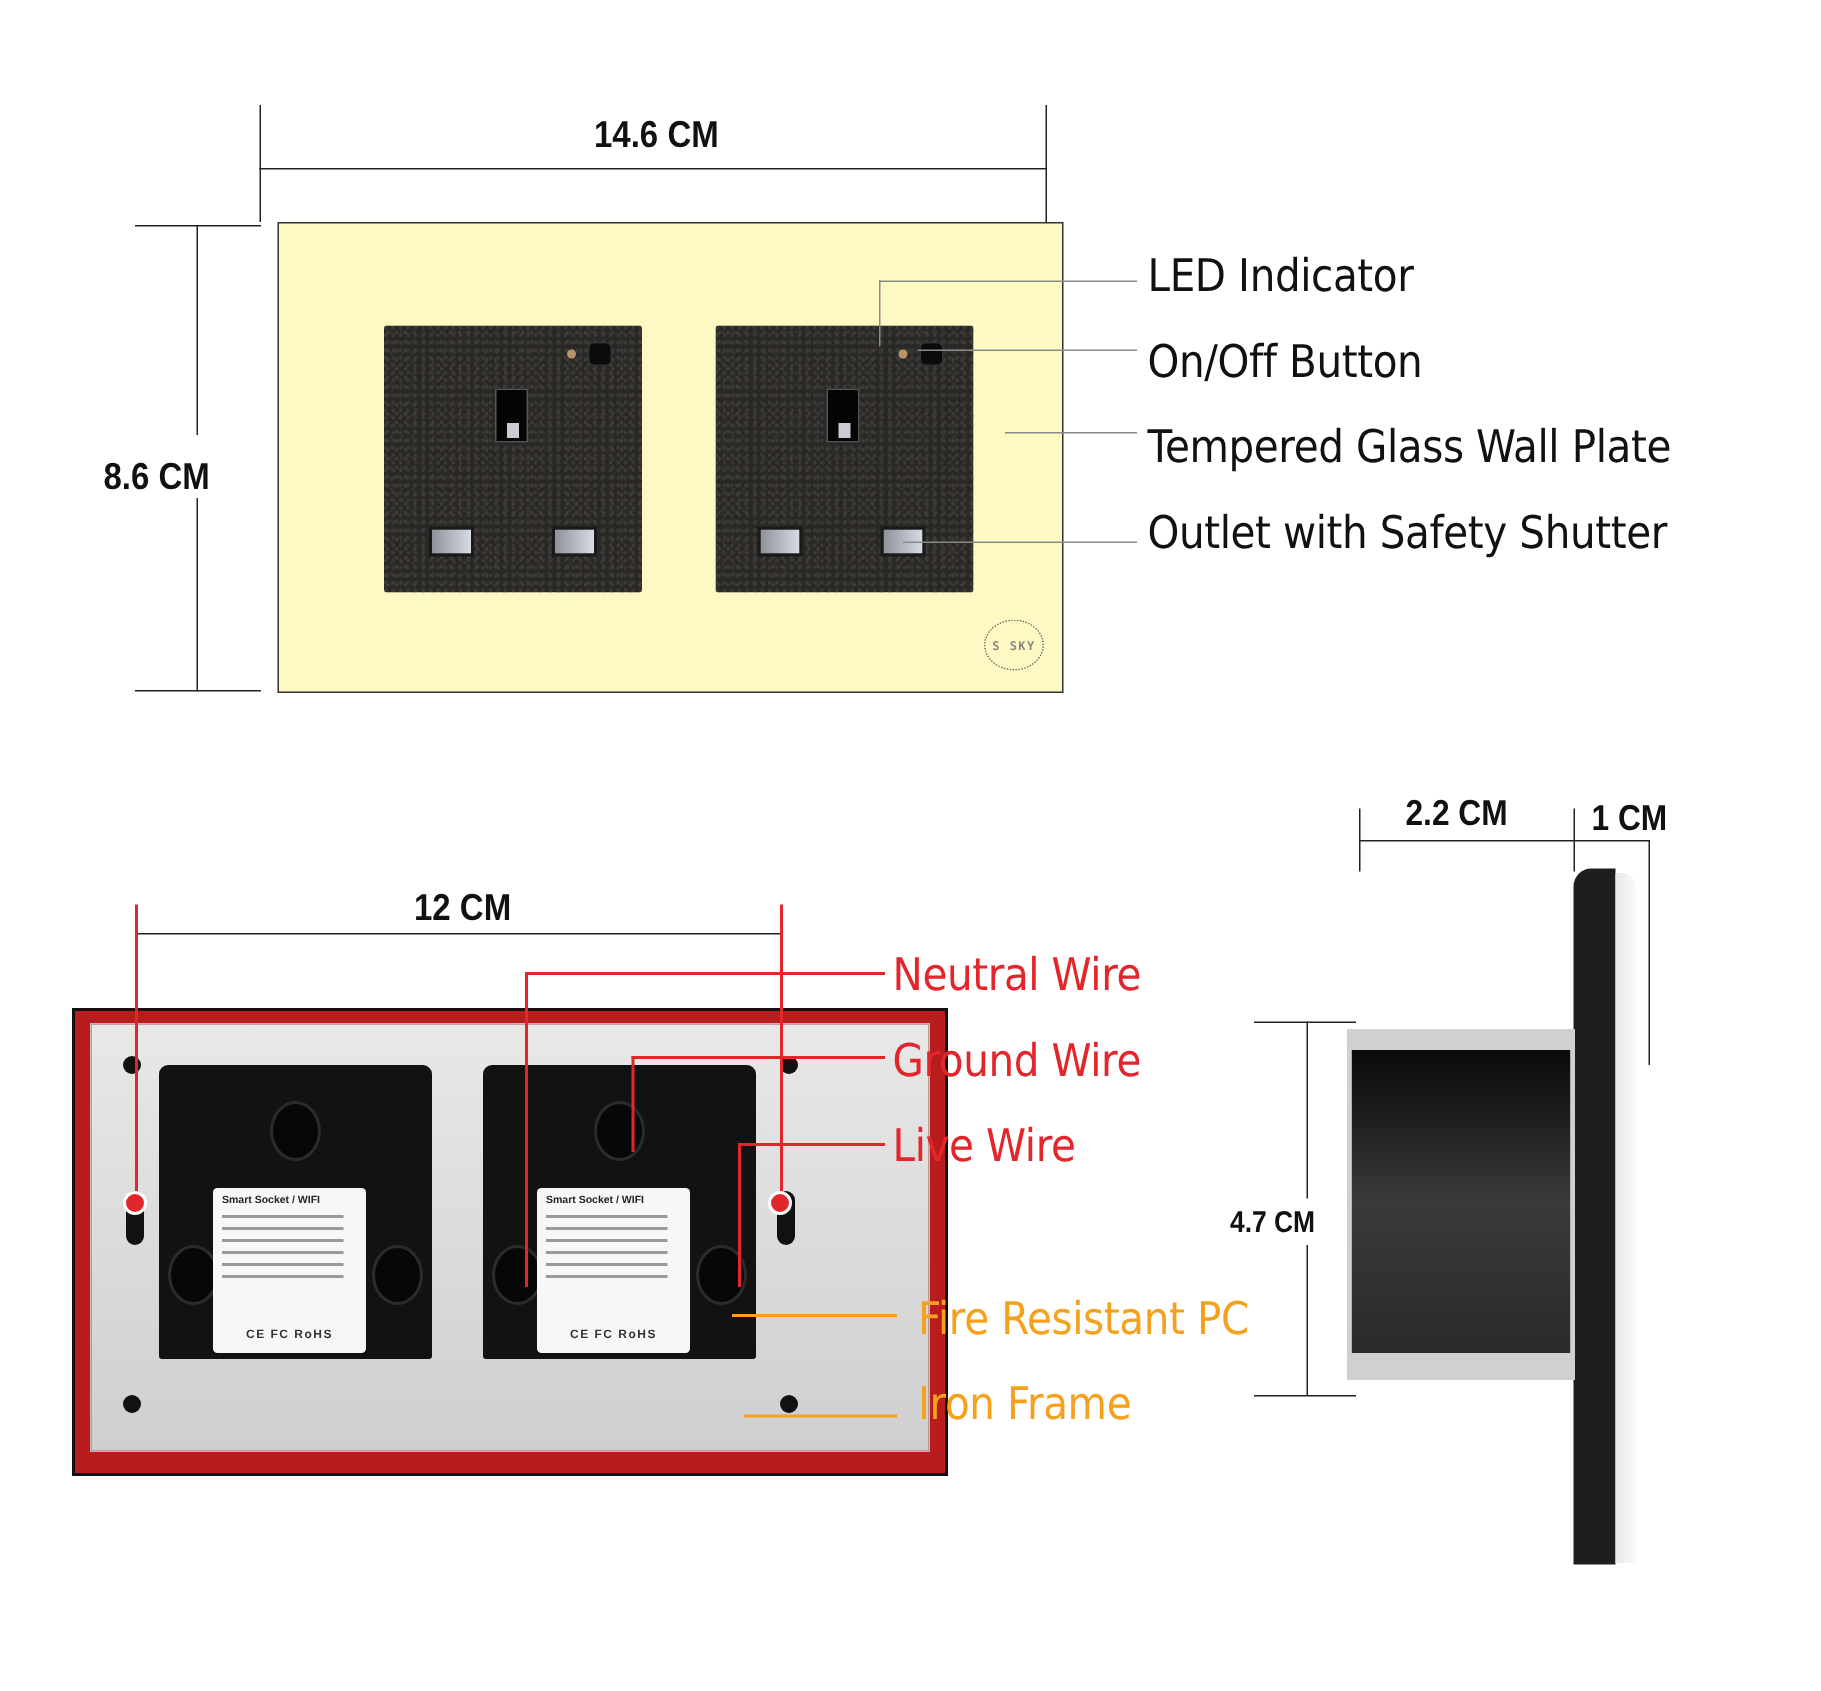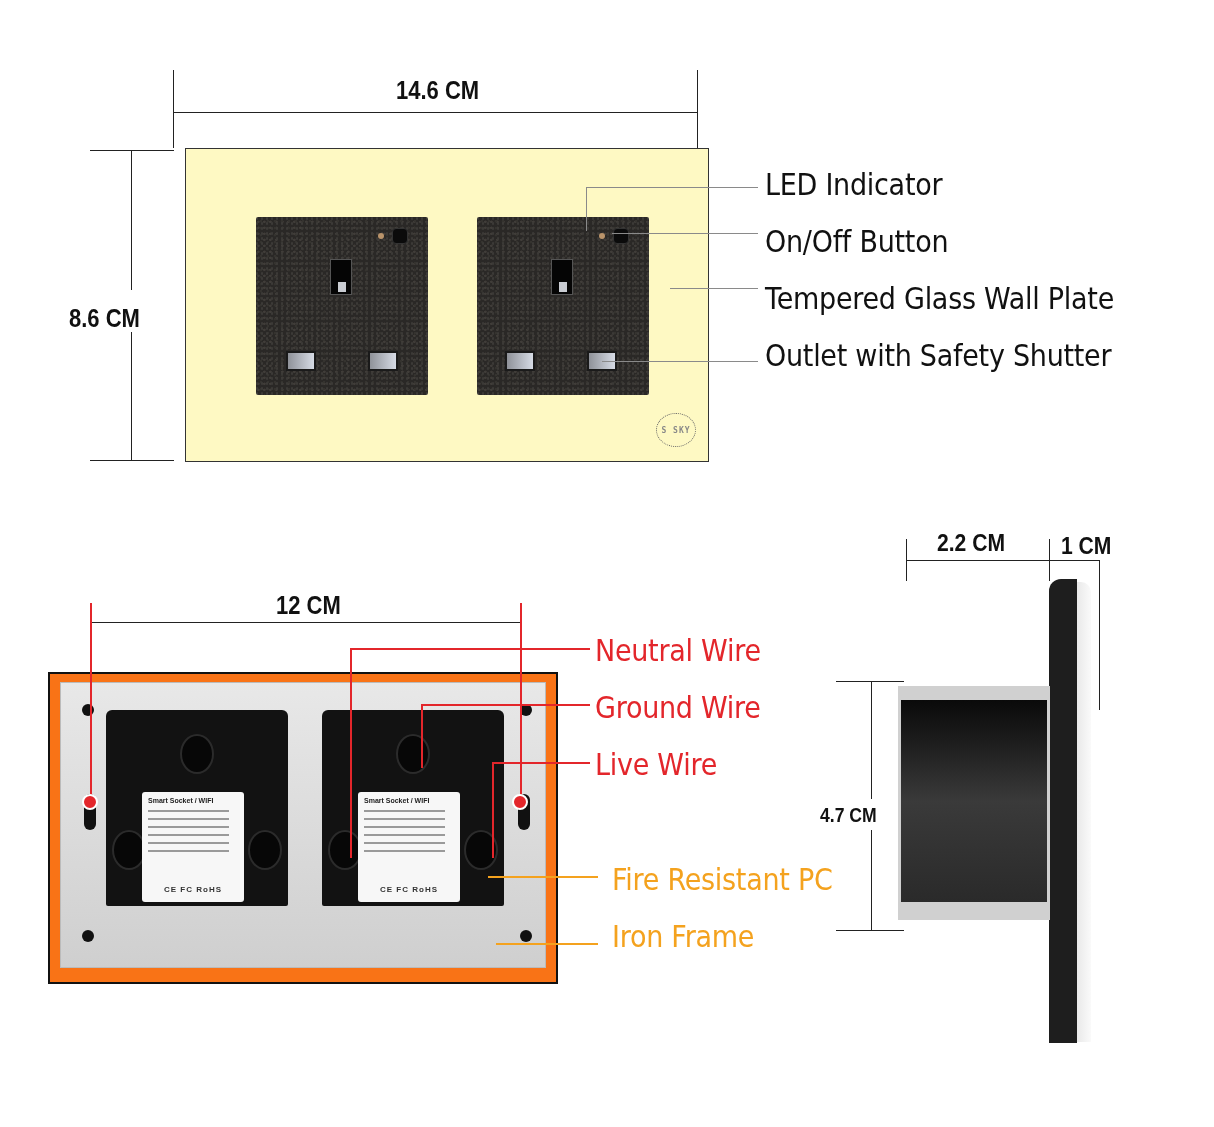--- a/index.html
+++ b/index.html
@@ -26,21 +26,21 @@
     background-size: 5px 5px, 7px 7px, 6px 6px;
     border-radius: 2px; }
   .socket .led { position: absolute; width: 6px; height: 6px; border-radius: 50%; background: #b9936a; top: 16px; right: 44px; }
   .socket .btn { position: absolute; width: 16px; height: 16px; border-radius: 4px; background: #0b0b0b; border: 1px solid #333; top: 11px; right: 20px; }
   .socket .earth { position: absolute; width: 22px; height: 36px; left: 74px; top: 42px; background: #050505; border: 1px solid #555; }
   .socket .earth::after { content: ""; position: absolute; left: 7px; top: 22px; width: 8px; height: 10px; background: #c9ccd2; }
   .socket .pin { position: absolute; width: 30px; height: 20px; top: 134px; background: linear-gradient(90deg,#8f9299,#d6dbe5); border: 2px solid #1a1a1a; }
   .logo { position: absolute; right: 12px; bottom: 14px; width: 40px; height: 34px; border: 1px dotted #666; border-radius: 50%; color: #888; font-size: 8px; font-weight: bold; display: flex; align-items: center; justify-content: center; letter-spacing: 1px; font-family: "DejaVu Sans Mono", monospace; }
 
   
-  .back-plate { left: 48px; top: 672px; width: 510px; height: 312px; background: #f97316; border: 2px solid #111; }
+  .back-plate { left: 48px; top: 672px; width: 584px; height: 312px; background: #b91c1c; border: 2px solid #111; }
   .back-inner { position: absolute; left: 10px; top: 8px; right: 10px; bottom: 14px; background: linear-gradient(180deg,#e8e8e8,#cfcfcf); border: 1px solid #bbb; }
   .module { position: absolute; top: 36px; width: 182px; height: 196px; background: #121212; border-radius: 6px 6px 2px 2px; }
   .module .term { position: absolute; width: 34px; height: 40px; border-radius: 50%; background: #070707; border: 2px solid #2b2b2b; }
   .module .sticker { position: absolute; left: 36px; top: 82px; width: 102px; height: 110px; background: #f7f7f7; border-radius: 3px; padding: 5px 6px; }
   .sticker .st-title { font-size: 7px; font-weight: bold; color: #222; font-family: "Liberation Sans", sans-serif; white-space: nowrap; }
   .sticker .st-line { height: 2px; background: #9a9a9a; margin-top: 6px; width: 90%; }
   .sticker .st-marks { position: absolute; bottom: 8px; left: 0; right: 0; text-align: center; font-size: 8px; font-weight: bold; color: #333; letter-spacing: 1px; font-family: "Liberation Sans", sans-serif; }
   .hole { position: absolute; width: 12px; height: 12px; border-radius: 50%; background: #111; }
   .slot { position: absolute; width: 12px; height: 36px; border-radius: 6px; background: #111; }
   .red-dot { position: absolute; width: 16px; height: 16px; border-radius: 50%; background: #e3262b; border: 2px solid #fff; }

